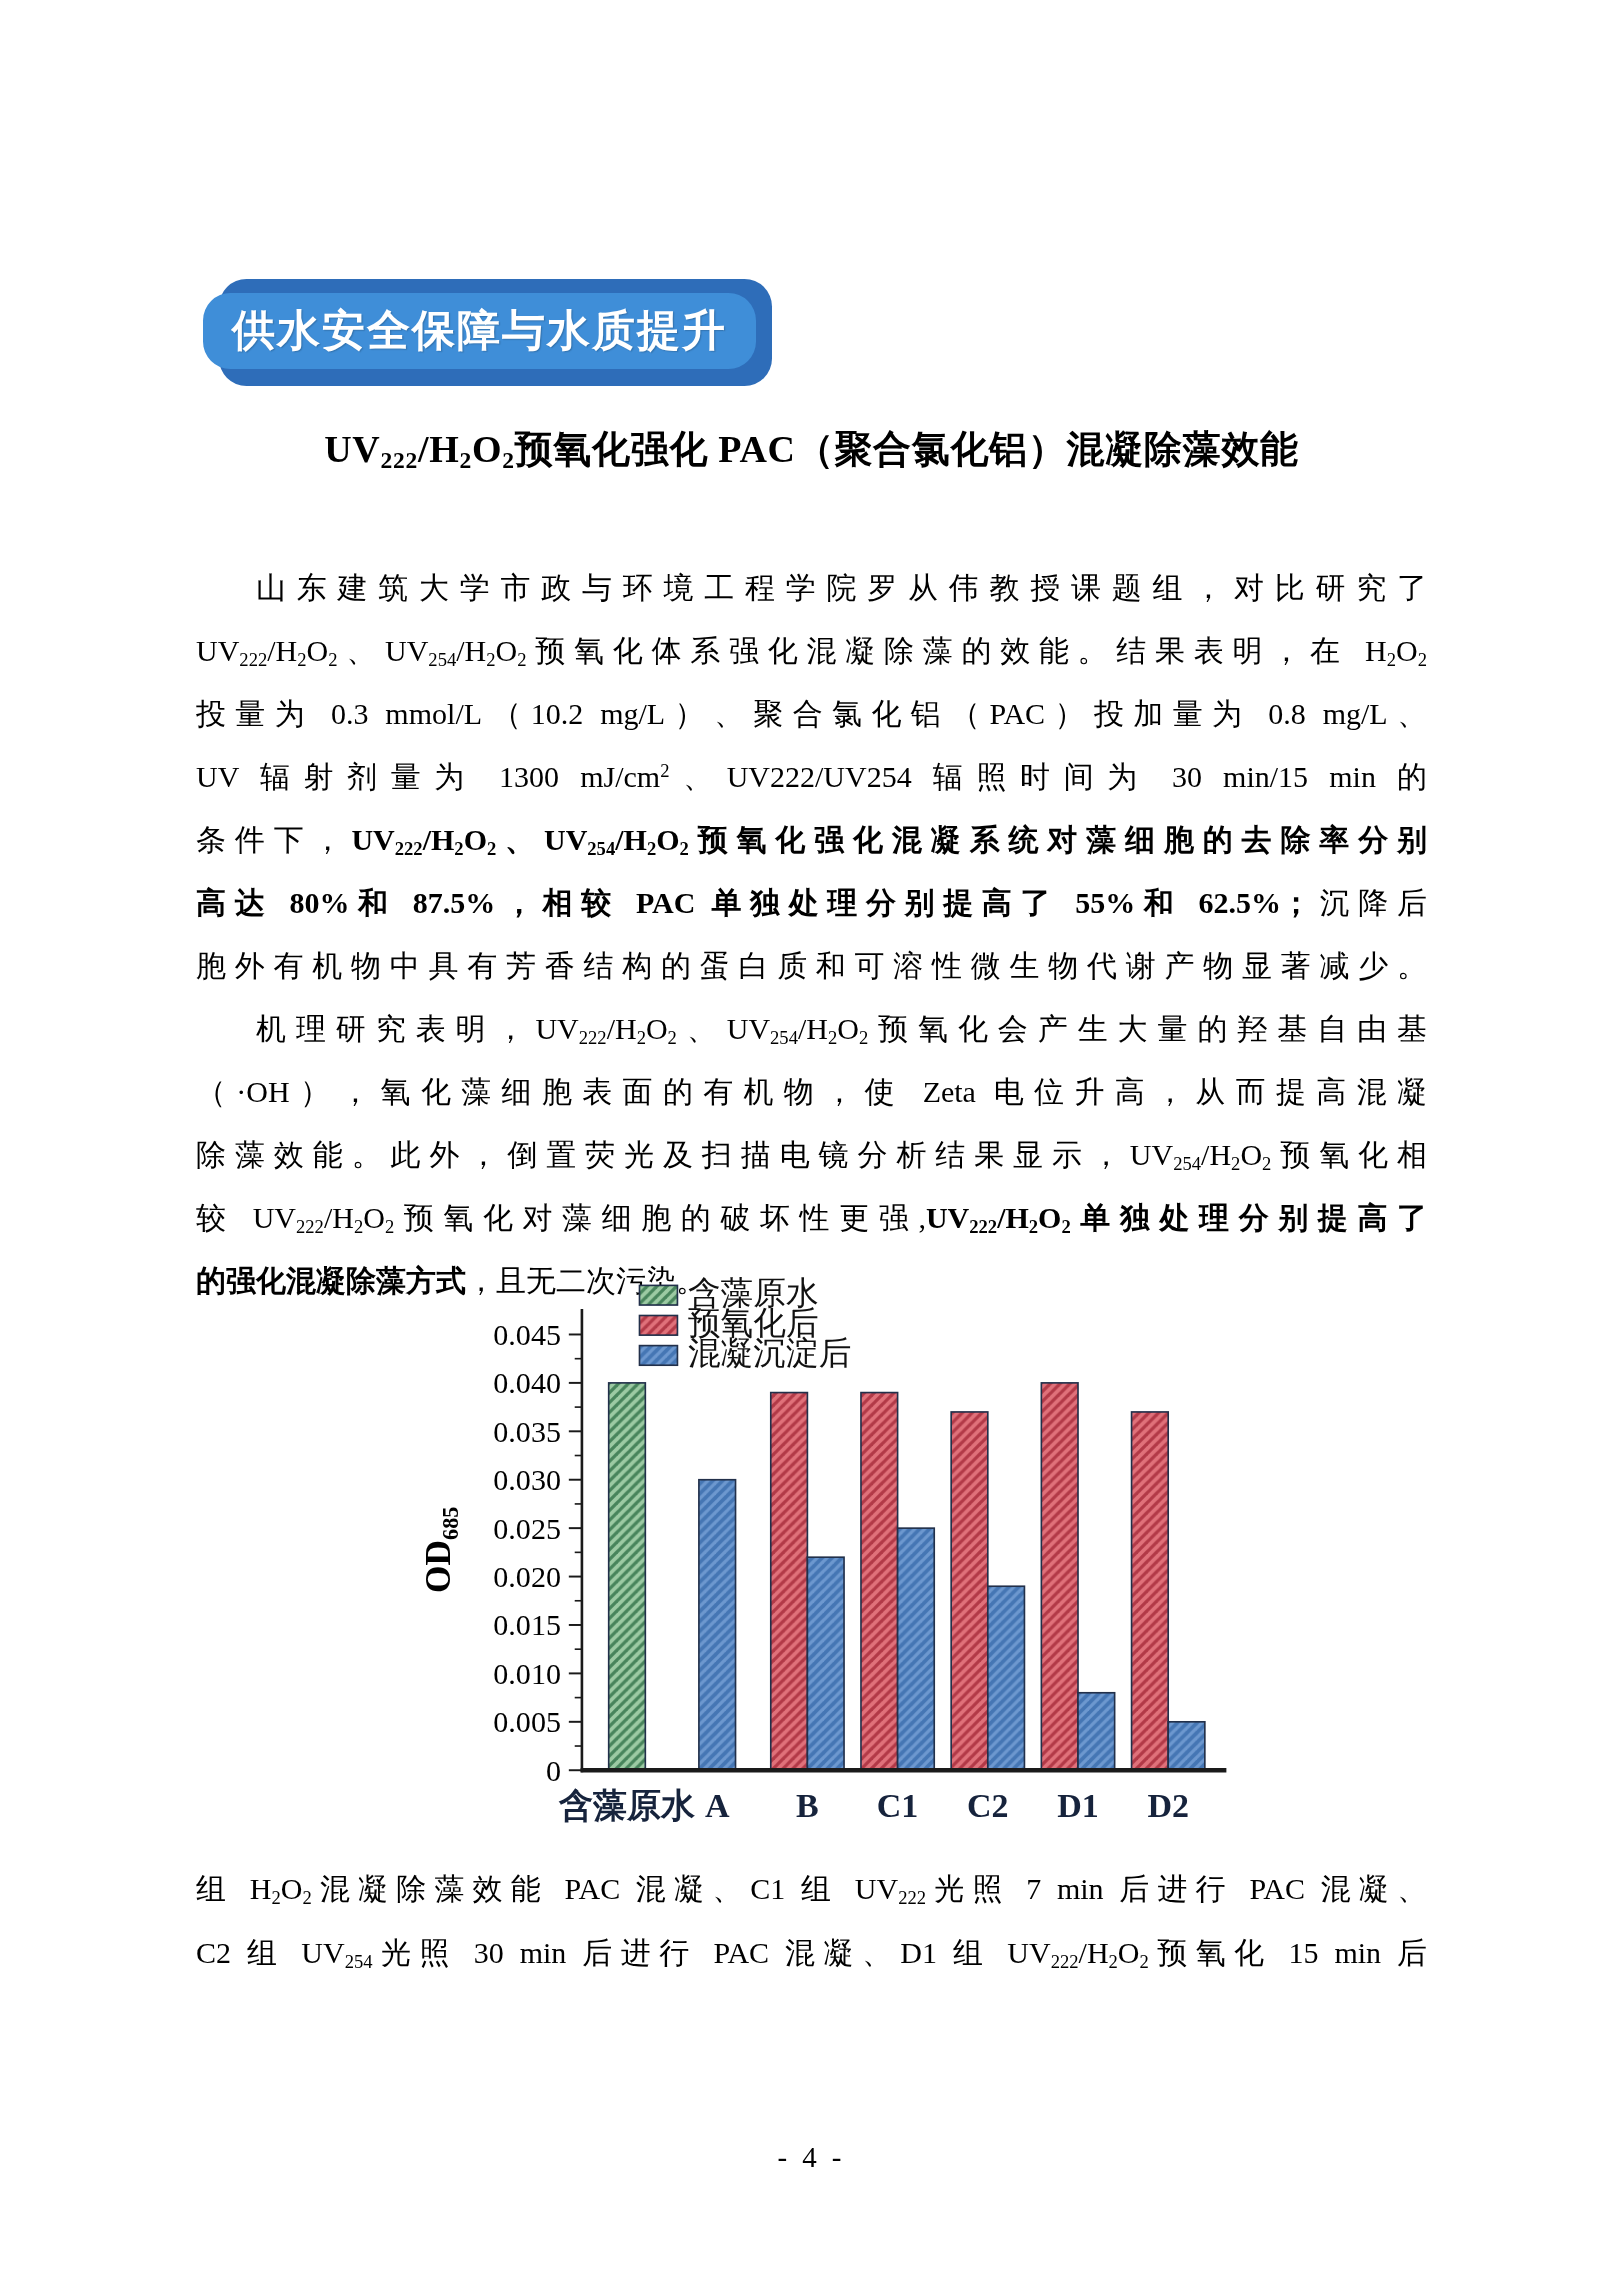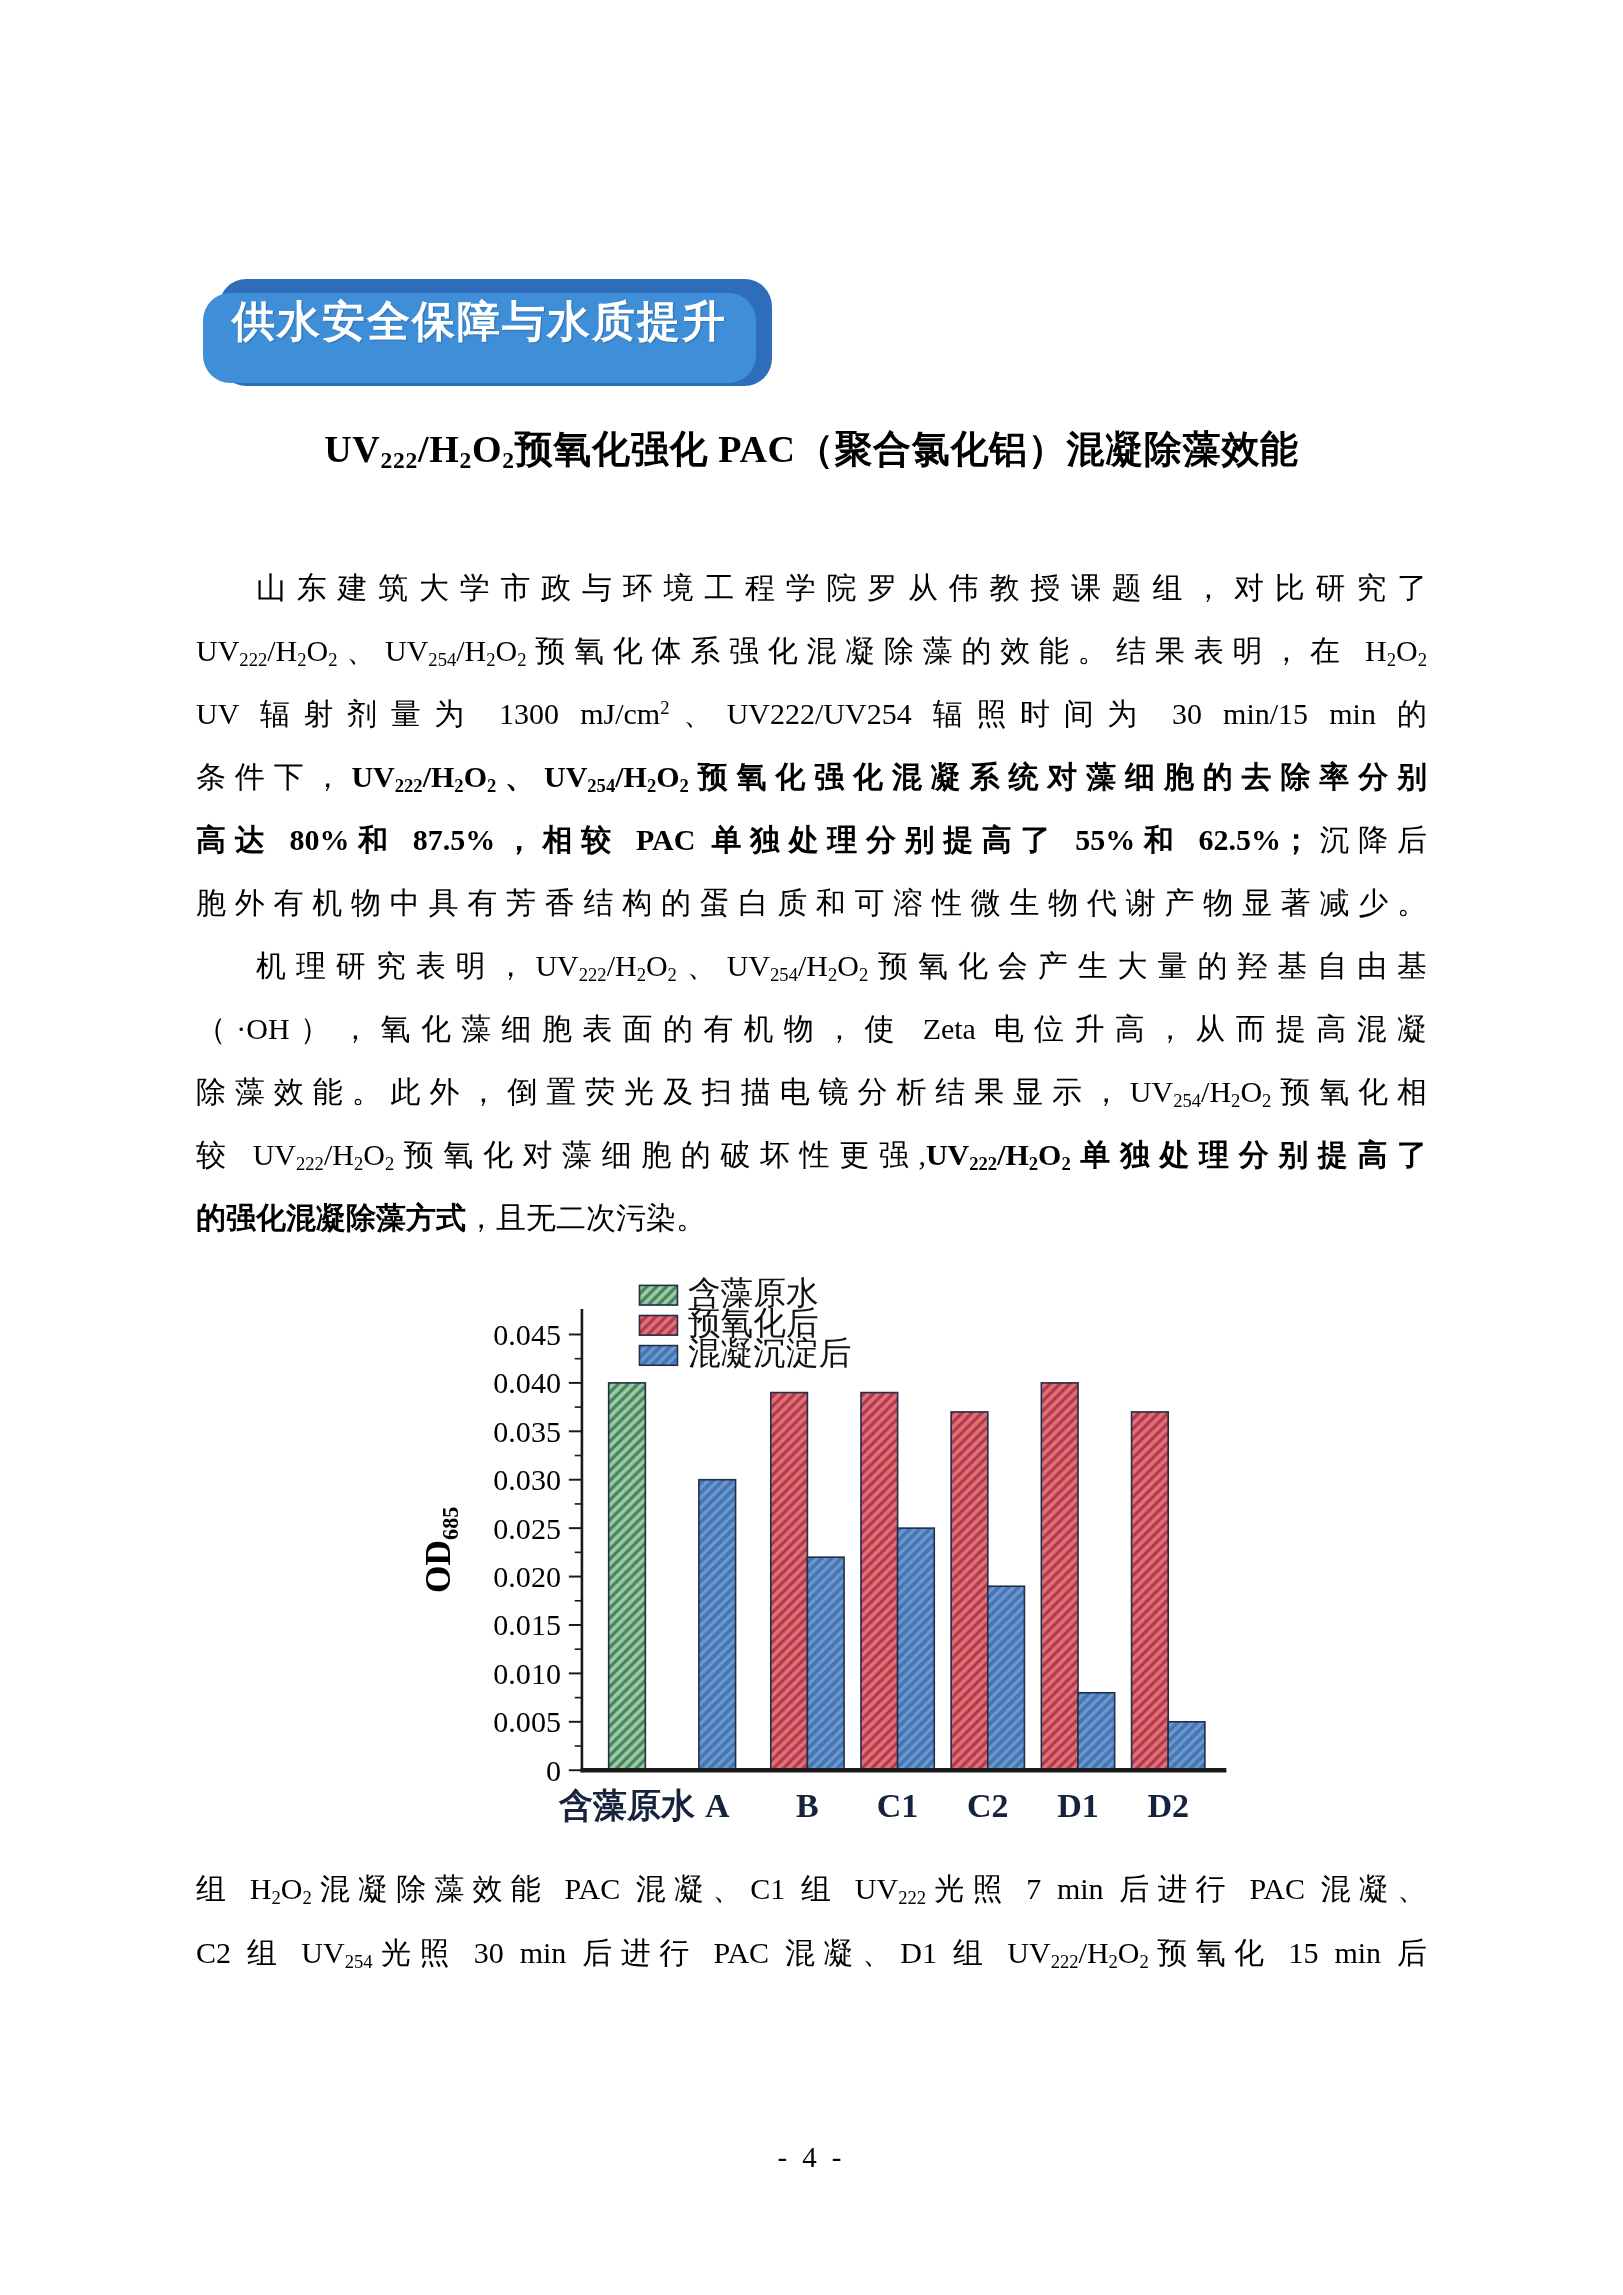--- a/index.html
+++ b/index.html
@@ -11,23 +11,23 @@
     color:#000;
     overflow:hidden;
   }
   
   .badge-wrap{position:absolute;left:203px;top:279px;width:582px;height:136px;}
   .badge-shadow{
     position:absolute;left:15.7px;top:0px;width:553px;height:107px;
     border-radius:27.5px;
   }
   .badge{
-    position:absolute;left:0px;top:14.4px;width:553px;height:90px;
+    position:absolute;left:0px;top:14.4px;width:553px;height:76px;
     border-radius:27.5px;
-    display:flex;justify-content:center;
+    display:flex;align-items:center;justify-content:center;
   }
   .badge span{
     color:#fff;font-size:43px;font-weight:700;letter-spacing:2px;
     font-family:"Liberation Serif", serif;
     text-shadow:1.3px 1.3px 1.3px rgba(0,0,0,0.18);
   }
   
   .title{
     position:absolute;left:0;top:424px;width:1623px;
     text-align:center;font-size:38px;font-weight:700;margin:0;
@@ -71,20 +71,21 @@
     <div class="badge" style="background: rgb(63, 142, 216);">
       <span>供水安全保障与水质提升</span>
     </div>
   </div>
 
   <h1 class="title"><span>UV</span><sub>222</sub><span>/H</span><sub>2</sub><span>O</span><sub>2</sub><span>预氧化强化 PAC（聚合氯化铝）混凝除藻效能</span></h1>
 
   <div class="bodytext" id="bodytext">
       <div class="line indent"><span>山东建筑大学市政与环境工程学院罗从伟教授课题组，对比研究了</span></div>
       <div class="line"><span>UV</span><sub>222</sub><span>/H</span><sub>2</sub><span>O</span><sub>2</sub><span>、UV</span><sub>254</sub><span>/H</span><sub>2</sub><span>O</span><sub>2</sub><span>预氧化体系强化混凝除藻的效能。结果表明，在 H</span><sub>2</sub><span>O</span><sub>2</sub></div>
+      <div class="line"><span>投量为 0.3 mmol/L（10.2 mg/L）、聚合氯化铝（PAC）投加量为 0.8 mg/L、</span></div>
       <div class="line"><span>UV 辐射剂量为 1300 mJ/cm</span><sup>2</sup><span>、UV222/UV254 辐照时间为 30 min/15 min 的</span></div>
       <div class="line"><span>条件下，</span><span class="b">UV</span><sub class="b">222</sub><span class="b">/H</span><sub class="b">2</sub><span class="b">O</span><sub class="b">2</sub><span class="b">、UV</span><sub class="b">254</sub><span class="b">/H</span><sub class="b">2</sub><span class="b">O</span><sub class="b">2</sub><span class="b">预氧化强化混凝系统对藻细胞的去除率分别</span></div>
       <div class="line"><span class="b">高达 80%和 87.5%，相较 PAC 单独处理分别提高了 55%和 62.5%；</span><span>沉降后</span></div>
       <div class="line"><span>胞外有机物中具有芳香结构的蛋白质和可溶性微生物代谢产物显著减少。</span></div>
       <div class="line indent"><span>机理研究表明，UV</span><sub>222</sub><span>/H</span><sub>2</sub><span>O</span><sub>2</sub><span>、UV</span><sub>254</sub><span>/H</span><sub>2</sub><span>O</span><sub>2</sub><span>预氧化会产生大量的羟基自由基</span></div>
       <div class="line"><span>（·OH），氧化藻细胞表面的有机物，使 Zeta 电位升高，从而提高混凝</span></div>
       <div class="line"><span>除藻效能。此外，倒置荧光及扫描电镜分析结果显示，UV</span><sub>254</sub><span>/H</span><sub>2</sub><span>O</span><sub>2</sub><span>预氧化相</span></div>
       <div class="line"><span>较 UV</span><sub>222</sub><span>/H</span><sub>2</sub><span>O</span><sub>2</sub><span>预氧化对藻细胞的破坏性更强,</span><span class="b">UV</span><sub class="b">222</sub><span class="b">/H</span><sub class="b">2</sub><span class="b">O</span><sub class="b">2</sub><span class="b">单独处理分别提高了</span></div>
       <div class="line short"><span class="b">的强化混凝除藻方式</span><span>，且无二次污染。</span></div>
     </div>

